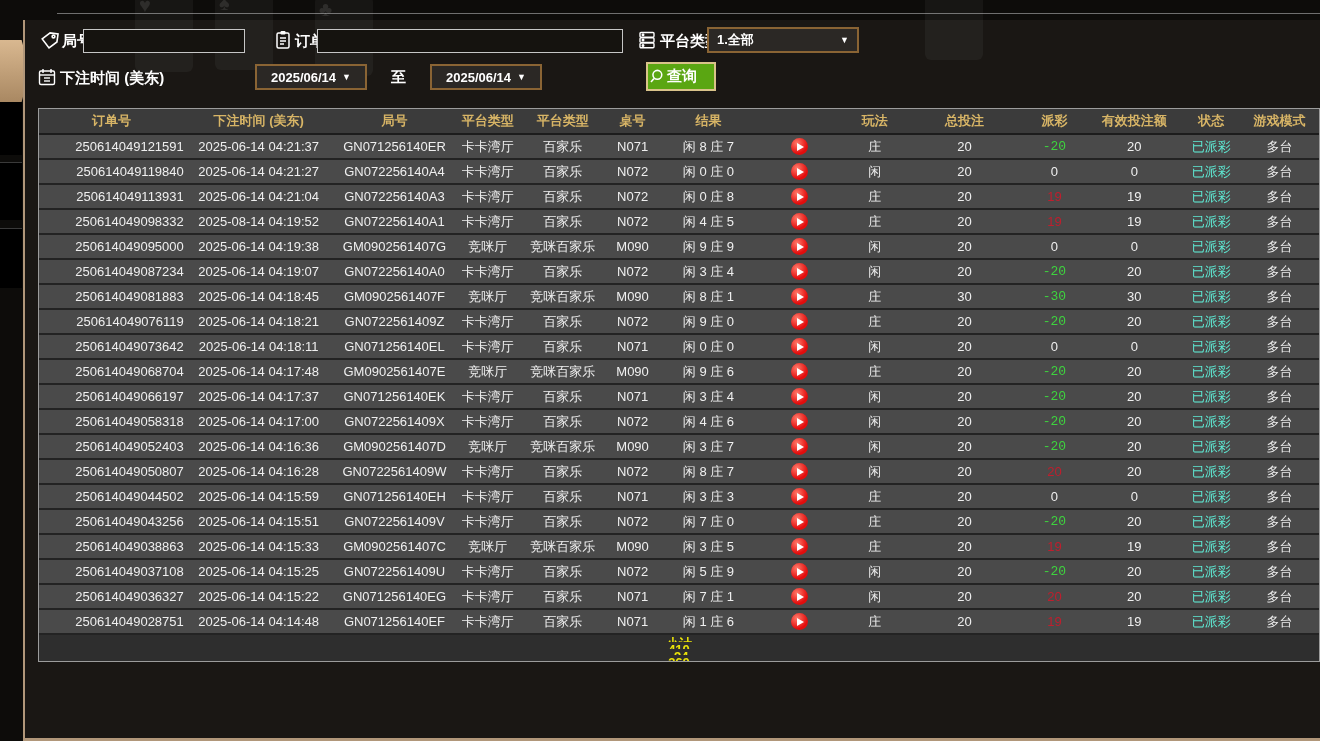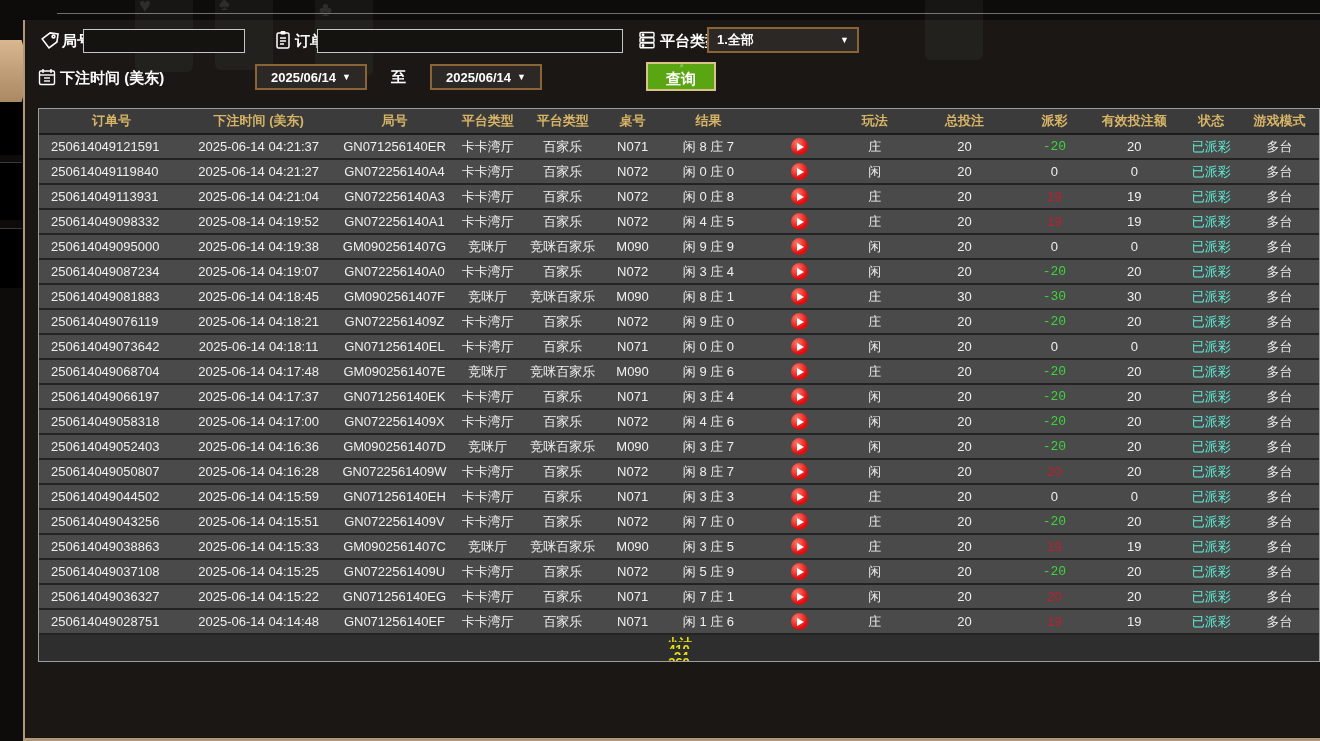--- a/index.html
+++ b/index.html
@@ -46,36 +46,36 @@
   .sel .caret { font-size:9px; color:#fff; }
   .sel-platform { left:682px; top:7px; width:152px; padding:0 8px; justify-content:space-between; }
   .sel-date { width:112px; justify-content:center; gap:6px; }
   .sel-date1 { left:230px; top:44px; } .sel-date2 { left:405px; top:44px; }
 
   .to-label { left:366px; top:48px; }
 
   .btn-query { position:absolute; left:621px; top:42px; width:70px; height:29px;
     background:#5aa612; border:2px solid #d9c38a; color:#fff; font-weight:bold;
     font-size:15px; display:flex; align-items:center; justify-content:flex-start; gap:2px;
-    cursor:pointer;flex-direction:column; }
+    cursor:pointer; }
   .btn-query svg { width:17px; height:17px; }
 
   
   .tbl { position:absolute; left:13px; top:88px; width:1282px;
     border:1px solid #9c9c9c; background:#1a1714; }
   .trow, .thead, .sumrow { display:flex; align-items:center; }
   .thead { height:26px; background:#3b3b3b; border-bottom:2px solid #1c1c1c;
     color:#d8b566; font-weight:bold; font-size:13px; }
   .trow { height:25px; background:#4a4a4a; border-bottom:2px solid #232323;
     font-size:13px; color:#efefef; }
   .sumrow { height:26px; background:#2e2e2e; border-bottom:2px solid #232323;
     font-size:13px;flex-direction:column; }
   .sumrow:last-child { border-bottom:none; }
   .cell { text-align:center; overflow:hidden; white-space:nowrap; }
-  .c0{width:145px; text-align:left; padding-left:12px;}
+  .c0{width:145px; text-align:right; padding-left:12px;}
   .c1{width:150px}.c2{width:122px}.c3{width:65px}.c4{width:85px}.c5{width:55px}
   .c6{width:97px}.c7{width:86px}.c8{width:64px}.c9{width:116px}.c10{width:64px}
   .c11{width:96px}.c12{width:58px}.c13{width:79px}
   .thead .c0 { text-align:center; padding-left:0; }
 
   .neg { color:#3ed33e;font-family:Liberation Mono, monospace; }
   .pos { color:#bf1e2d; }
   .st  { color:#5eead4; }
   .sumrow .cell { color:#eae309; font-weight:bold; }
 

